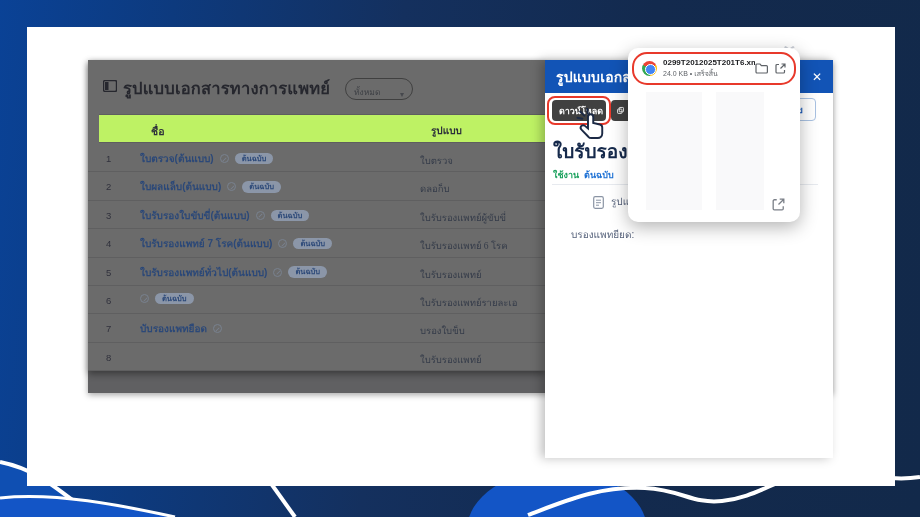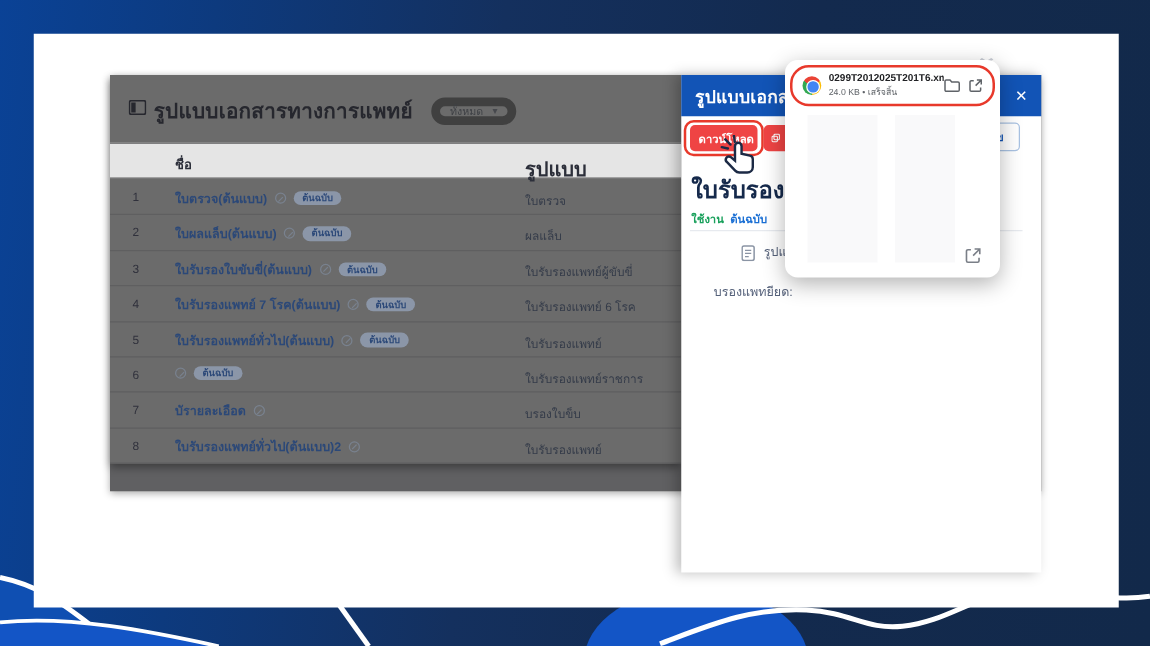--- a/index.html
+++ b/index.html
@@ -11,41 +11,41 @@
   #waves{position:absolute;left:0;top:0;width:920px;height:517px;z-index:1;}
   
   .frame{position:absolute;left:27px;top:27px;width:868px;height:459px;background:#ffffff;z-index:2;}
   
   .app{position:absolute;left:88px;top:60px;width:745px;height:333px;background:#606062;z-index:3;box-shadow:0 2px 6px rgba(0,0,0,.35);}
   
   .card{position:absolute;left:0;top:0;width:457px;height:311px;background:#6b6b6b;box-shadow:0 3px 7px rgba(0,0,0,.4);}
   .card-title-row{position:relative;height:54px;}
   .pane-icon{position:absolute;left:15px;top:20px;}
   .card-title{position:absolute;left:35px;top:15px;font-size:16.5px;font-weight:bold;color:#26272e;letter-spacing:.2px;}
-  .filter-pill{position:absolute;left:257px;top:18px;width:68px;height:22px;border:7px solid #404040;border-radius:11px;
-               font-size:8.5px;color:#3e4045;display:flex;align-items:center;padding:0 8px;justify-content:space-between;background:transparent;}
+  .filter-pill{position:absolute;left:257px;top:18px;width:68px;height:22px;border:1px solid #404040;border-radius:11px;
+               font-size:8.5px;color:#3e4045;display:flex;align-items:flex-end;padding:0 8px;justify-content:space-between;background:transparent;}
   .filter-caret{font-size:8px;color:#46484d;line-height:1;}
-  .thead{position:absolute;left:0;top:54px;width:100%;height:29px;background:#e5e5e5;border-top:1px solid #5e5e5f;border-bottom:1px solid #5e5e5f;}
+  .thead{position:absolute;left:11px;top:54px;width:100%;height:29px;background:#bef264;border-top:1px solid #5e5e5f;border-bottom:1px solid #5e5e5f;}
   .th-name{position:absolute;left:52px;top:8px;font-size:10.5px;font-weight:bold;color:#2c2f3a;}
-  .th-format{position:absolute;left:332px;top:8px;font-size:16px;font-weight:bold;color:#2c2f3a;}
+  .th-format{position:absolute;left:332px;top:8px;font-size:10px;font-weight:bold;color:#2c2f3a;}
   .tbody{position:absolute;left:0;top:84px;width:100%;}
   .trow{position:relative;height:28.4px;border-bottom:1px solid #5f5f60;}
   .row-num{position:absolute;left:18px;top:9px;font-size:9.5px;color:#30313c;}
   .row-name-wrap{position:absolute;left:52px;top:7px;display:flex;align-items:center;gap:6px;}
   .row-link{font-size:10px;font-weight:bold;color:#2b4878;white-space:nowrap;}
   .row-action-icon{width:9px;height:9px;border:1px solid #79828f;border-radius:50%;position:relative;flex:0 0 auto;}
   .row-action-icon::after{content:"";position:absolute;left:1.5px;top:3.5px;width:5px;height:1px;background:#79828f;transform:rotate(-45deg);}
   .row-badge{background:#8b96a8;color:#2b4878;font-size:7.5px;font-weight:bold;border-radius:7px;padding:2px 7px;line-height:1;white-space:nowrap;}
-  .row-format{position:absolute;left:332px;top:9px;font-size:9.5px;color:#343b49;white-space:nowrap;}
+  .row-format{position:absolute;left:332px;top:9px;font-size:9.5px;color:#343b49;white-space:nowrap;font-family:Liberation Serif, serif;}
   
   .drawer{position:absolute;left:457px;top:0;width:288px;height:398px;background:#ffffff;box-shadow:-4px 0 10px rgba(0,0,0,.25);}
   .drawer-header{position:absolute;left:0;top:0;width:100%;height:33px;background:#1254b6;display:flex;align-items:center;justify-content:space-between;padding:0 11px;}
   .drawer-title{color:#ffffff;font-size:14px;font-weight:bold;letter-spacing:.2px;}
   .drawer-close{color:#ffffff;font-size:12px;cursor:pointer;line-height:1;}
-  .btn-blue{position:absolute;background:#ef4444;color:#fff;border:none;border-radius:4px;font-size:9px;font-weight:bold;
+  .btn-blue{position:absolute;background:#404040;color:#fff;border:none;border-radius:4px;font-size:9px;font-weight:bold;
             display:flex;align-items:center;gap:4px;justify-content:center;font-family:inherit;}
   .btn-download{left:7px;top:40px;width:54px;height:21px;}
   .btn-copy{left:66px;top:40px;width:46px;height:21px;}
   .btn-edit{position:absolute;left:223px;top:38px;width:48px;height:23px;background:#fff;border:1px solid #a9c2e2;border-radius:4px;
             color:#1254b6;font-size:9px;font-weight:bold;font-family:inherit;}
   .annotate-download{position:absolute;left:2px;top:36px;width:64px;height:29px;border:2.5px solid #e8392b;border-radius:8px;pointer-events:none;z-index:30;}
   .hand-cursor{position:absolute;left:30px;top:48px;z-index:31;}
   .doc-heading{position:absolute;left:8px;top:76px;font-size:19px;font-weight:bold;color:#15294b;white-space:nowrap;overflow:hidden;max-width:272px;}
   .status-row{position:absolute;left:8px;top:108px;display:flex;gap:5px;font-size:9px;font-weight:bold;}
   .status-active{color:#18a05b;}
@@ -121,21 +121,21 @@
     <span class="row-format">ใบตรวจ</span>
   </div>
 
   <div class="trow">
     <span class="row-num">2</span>
     <span class="row-name-wrap">
       <span class="row-link">ใบผลแล็บ(ต้นแบบ)</span>
       <span class="row-action-icon"></span>
       <span class="row-badge">ต้นฉบับ</span>
     </span>
-    <span class="row-format">ผลแล็บ</span>
+    <span class="row-format">ดลอก็บ</span>
   </div>
 
   <div class="trow">
     <span class="row-num">3</span>
     <span class="row-name-wrap">
       <span class="row-link">ใบรับรองใบขับขี่(ต้นแบบ)</span>
       <span class="row-action-icon"></span>
       <span class="row-badge">ต้นฉบับ</span>
     </span>
     <span class="row-format">ใบรับรองแพทย์ผู้ขับขี่</span>
@@ -160,40 +160,35 @@
     </span>
     <span class="row-format">ใบรับรองแพทย์</span>
   </div>
 
   <div class="trow">
     <span class="row-num">6</span>
     <span class="row-name-wrap">
       <span class="row-action-icon"></span>
       <span class="row-badge">ต้นฉบับ</span>
     </span>
-    <span class="row-format">ใบรับรองแพทย์ราชการ</span>
+    <span class="row-format">ใบรับรองแพทย์รายละเอ</span>
   </div>
 
   <div class="trow">
     <span class="row-num">7</span>
     <span class="row-name-wrap">
-      <span class="row-link">บัรายละเอือด</span>
+      <span class="row-link">บับรองแพทยือด</span>
       <span class="row-action-icon"></span>
 
     </span>
     <span class="row-format">บรองใบข็บ</span>
   </div>
 
   <div class="trow">
     <span class="row-num">8</span>
-    <span class="row-name-wrap">
-      <span class="row-link">ใบรับรองแพทย์ทั่วไป(ต้นแบบ)2</span>
-      <span class="row-action-icon"></span>
-
-    </span>
     <span class="row-format">ใบรับรองแพทย์</span>
   </div>
 </div>
     </div>
 
     <div class="drawer">
       <div class="drawer-header">
         <span class="drawer-title">รูปแบบเอกสาร</span>
         <span class="drawer-close">✕</span>
       </div>

